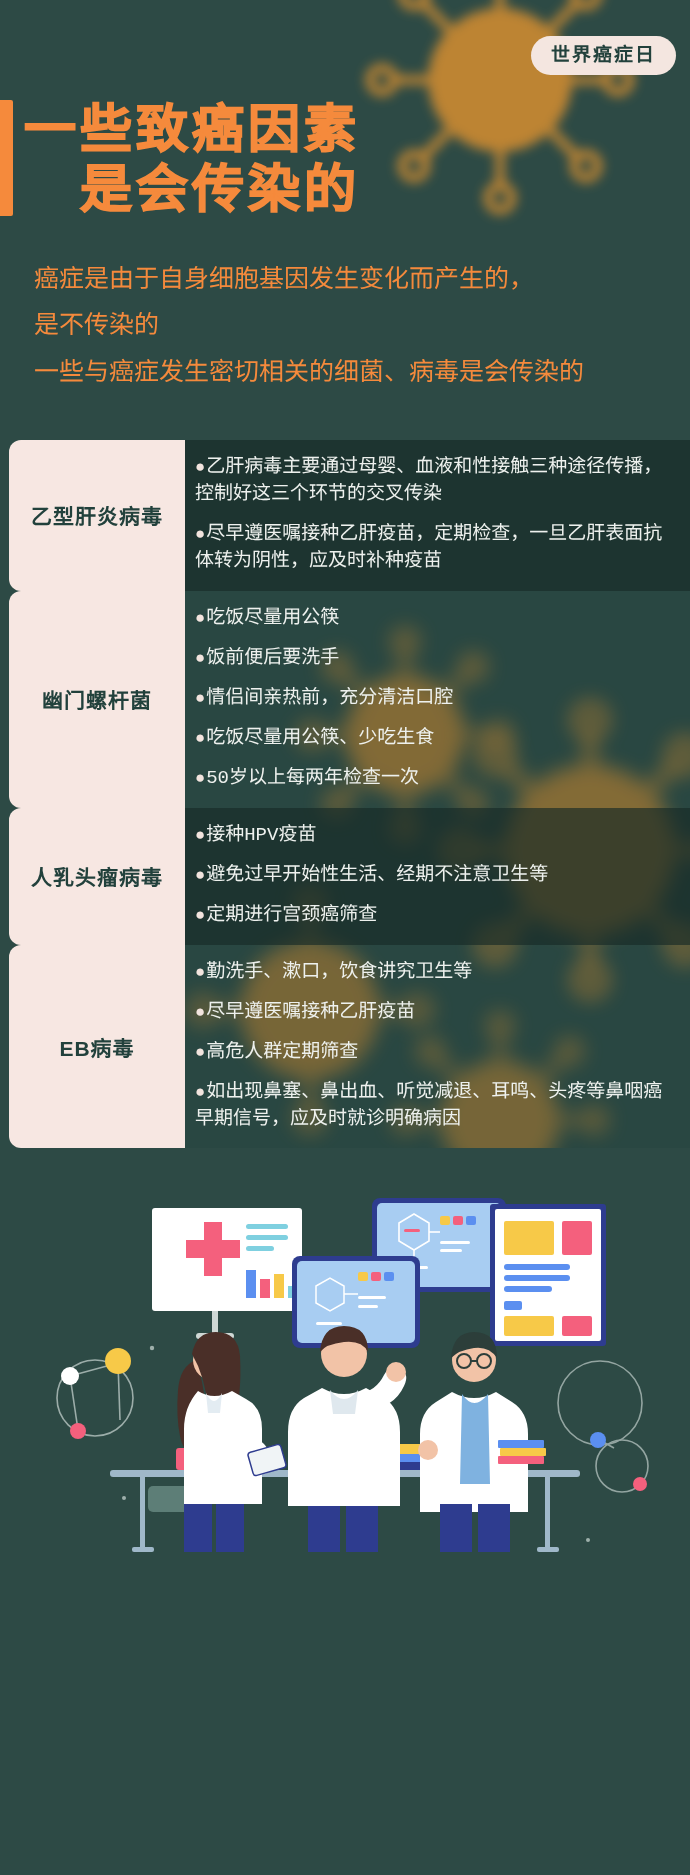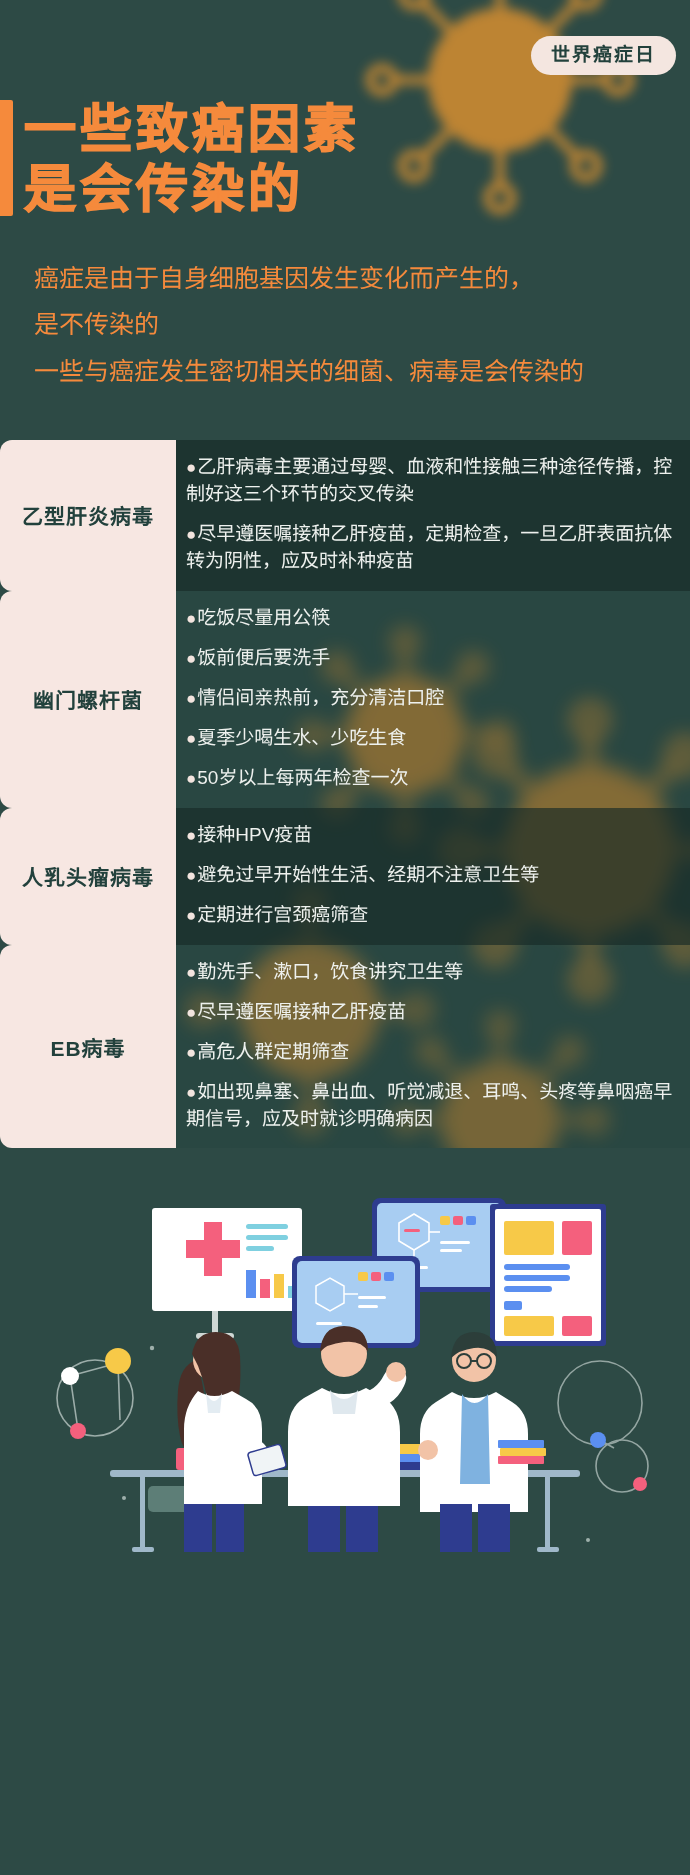--- a/index.html
+++ b/index.html
@@ -62,20 +62,21 @@
     letter-spacing: 2px;
     line-height: 1;
   }
 
   .title-wrap {
     position: absolute;
     top: 100px;
     left: 0;
     display: flex;
     align-items: stretch;
+    text-align: right;
   }
   .title-bar {
     width: 13px;
     background: #f58a3c;
     margin-right: 11px;
     border-radius: 0 2px 2px 0;
   }
   .title-lines {
     display: flex;
     flex-direction: column;
@@ -124,20 +125,21 @@
     font-size: 21px;
     font-weight: 900;
     letter-spacing: 1px;
     display: flex;
     align-items: center;
     justify-content: center;
     text-align: center;
     border-radius: 12px 0 0 12px;
     position: relative;
     z-index: 2;
+    margin-left: 9px;
   }
 
   .row-body {
     flex: 1 1 auto;
     padding: 14px 12px 16px 10px;
     display: flex;
     flex-direction: column;
     justify-content: center;
     gap: 13px;
     position: relative;
@@ -147,20 +149,21 @@
   .row:nth-child(odd) .row-body { background: rgba(25, 46, 42, 0.80); }
   .row:nth-child(even) .row-body { background: rgba(36, 66, 61, 0.42); }
 
   .bullet {
     color: #eef1ee;
     font-size: 19px;
     line-height: 1.42;
     text-indent: 0;
     position: relative;
     padding-left: 0;
+    font-family: Liberation Mono, monospace;
   }
   .bullet .dot {
     color: #f2e4de;
     font-size: 17px;
     line-height: 1;
     margin-right: 1px;
   }
 
   
   .illustration {
@@ -327,21 +330,21 @@
         <div class="bullet"><span class="dot">●</span><span>尽早遵医嘱接种乙肝疫苗，定期检查，一旦乙肝表面抗体转为阴性，应及时补种疫苗</span></div>
       </div>
     </div>
 
     <div class="row">
       <div class="row-label">幽门螺杆菌</div>
       <div class="row-body">
         <div class="bullet"><span class="dot">●</span><span>吃饭尽量用公筷</span></div>
         <div class="bullet"><span class="dot">●</span><span>饭前便后要洗手</span></div>
         <div class="bullet"><span class="dot">●</span><span>情侣间亲热前，充分清洁口腔</span></div>
-        <div class="bullet"><span class="dot">●</span><span>夏季少喝生水、少吃生食</span></div>
+        <div class="bullet"><span class="dot">●</span><span>吃饭尽量用公筷、少吃生食</span></div>
         <div class="bullet"><span class="dot">●</span><span>50岁以上每两年检查一次</span></div>
       </div>
     </div>
 
     <div class="row">
       <div class="row-label">人乳头瘤病毒</div>
       <div class="row-body">
         <div class="bullet"><span class="dot">●</span><span>接种HPV疫苗</span></div>
         <div class="bullet"><span class="dot">●</span><span>避免过早开始性生活、经期不注意卫生等</span></div>
         <div class="bullet"><span class="dot">●</span><span>定期进行宫颈癌筛查</span></div>

